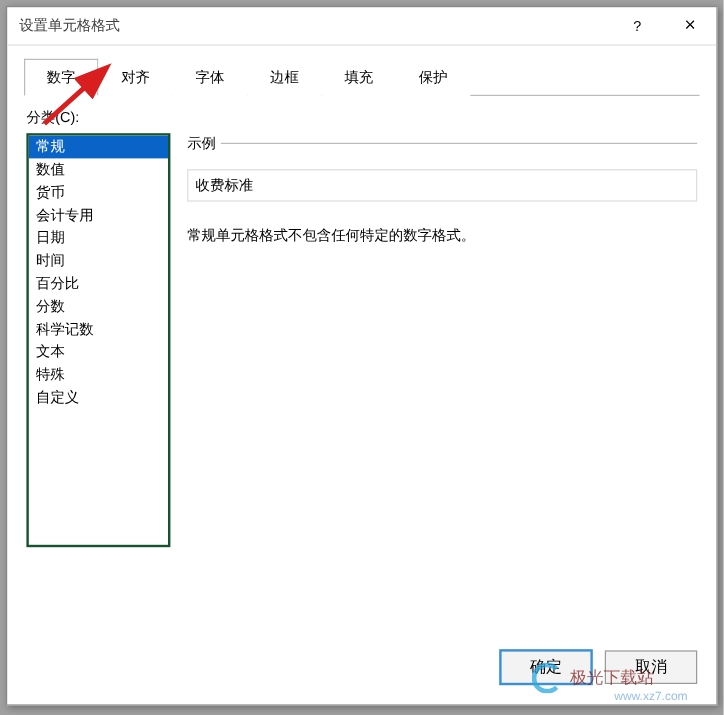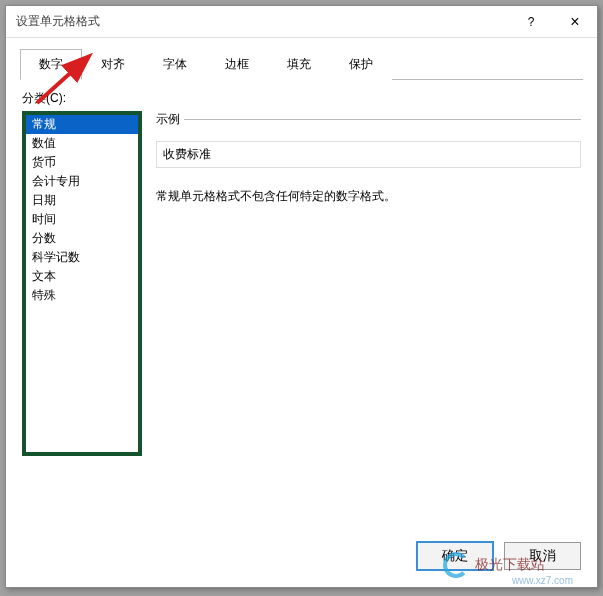--- a/index.html
+++ b/index.html
@@ -10,21 +10,21 @@
     .win-controls { display: flex; height: 100%; }
     .win-btn { width: 44px; display: flex; align-items: center; justify-content: center; color: #000; }
     .win-btn.close-x { width: 44px; }
     .tabs-wrap { padding: 10px 14px 0 14px; }
     .tabs { display: flex; border-bottom: 1px solid #bbb; }
     .tab { padding: 6px 18px 6px 18px; border: 1px solid transparent; border-bottom: none; position: relative; top: 1px; background: #fff; cursor: pointer; }
     .tab.active { border-color: #bbb; border-bottom: 1px solid #fff; }
     .content { flex: 1; padding: 10px 16px; display: flex; flex-direction: column; }
     .cat-label { margin-bottom: 4px; }
     .row { display: flex; flex: 1; }
-    .listbox { width: 120px; height: 345px; border: 4px solid #14532d; overflow: hidden; background: #fff; }
+    .listbox { width: 120px; height: 345px; border: 2px solid #14532d; overflow: hidden; background: #fff; }
     .listbox .item { padding: 1px 6px; cursor: default; }
     .listbox .item.selected { background: #0a64c7; color: #fff; }
     .right-panel { flex: 1; padding-left: 14px; }
     .sample-group { border-top: 1px solid #bbb; margin-top: 8px; position: relative; }
     .sample-title { position: relative; top: -9px; background: #fff; display: inline-block; padding: 0 4px 0 0; margin-left: 0; }
     .sample-box { border: 1px solid #ddd; padding: 4px 6px; width: 100%; margin-top: 4px; background: #fff; }
     .desc { margin-top: 20px; }
     .footer { display: flex; justify-content: flex-end; align-items: center; padding: 12px 16px 16px; gap: 10px; }
     .btn { border: 1px solid #999; padding: 4px 24px; background: #f3f3f3; cursor: pointer; }
     .btn.primary { border: 2px solid #3b8fd6; }
@@ -65,24 +65,26 @@
   <div class="content">
     <div class="cat-label">分类(C):</div>
     <div class="row">
       <div class="listbox">
         <div class="item selected">常规</div>
         <div class="item">数值</div>
         <div class="item">货币</div>
         <div class="item">会计专用</div>
         <div class="item">日期</div>
         <div class="item">时间</div>
+        <div class="item">百分比</div>
         <div class="item">分数</div>
         <div class="item">科学记数</div>
         <div class="item">文本</div>
         <div class="item">特殊</div>
+        <div class="item">自定义</div>
       </div>
       <div class="right-panel">
         <div class="sample-group">
           <span class="sample-title">示例</span>
           <div class="sample-box">收费标准</div>
         </div>
         <div class="desc">常规单元格格式不包含任何特定的数字格式。</div>
       </div>
     </div>
   </div>

